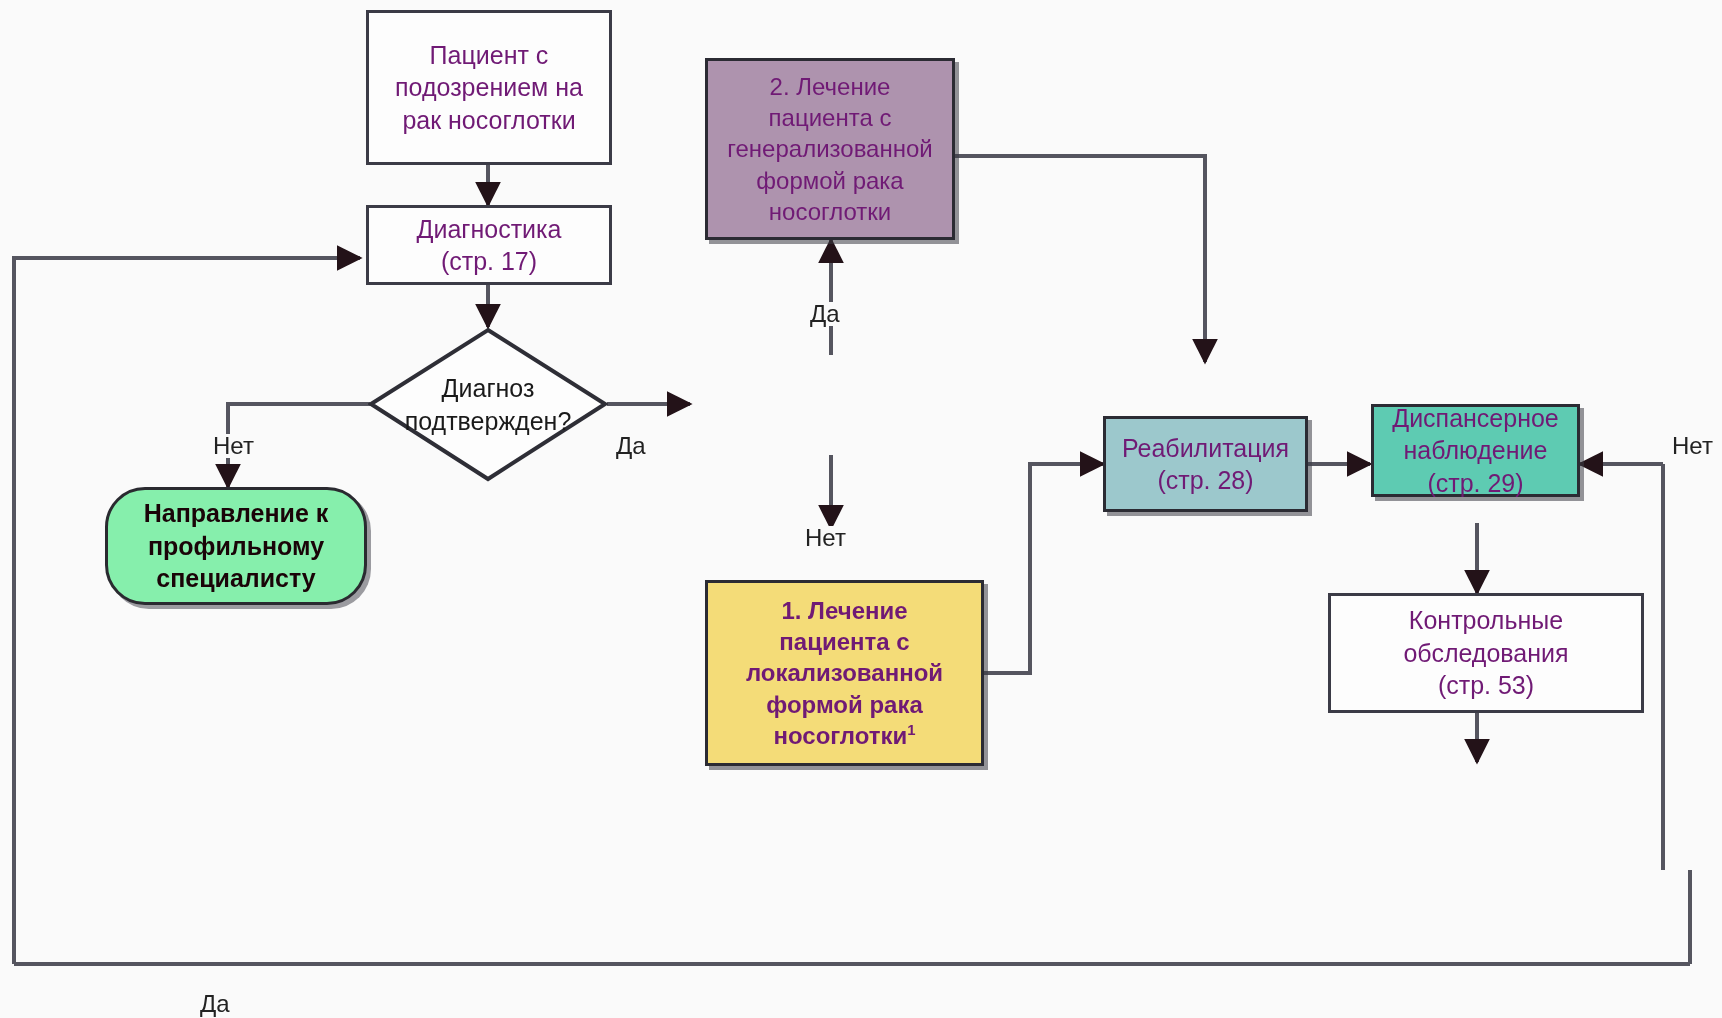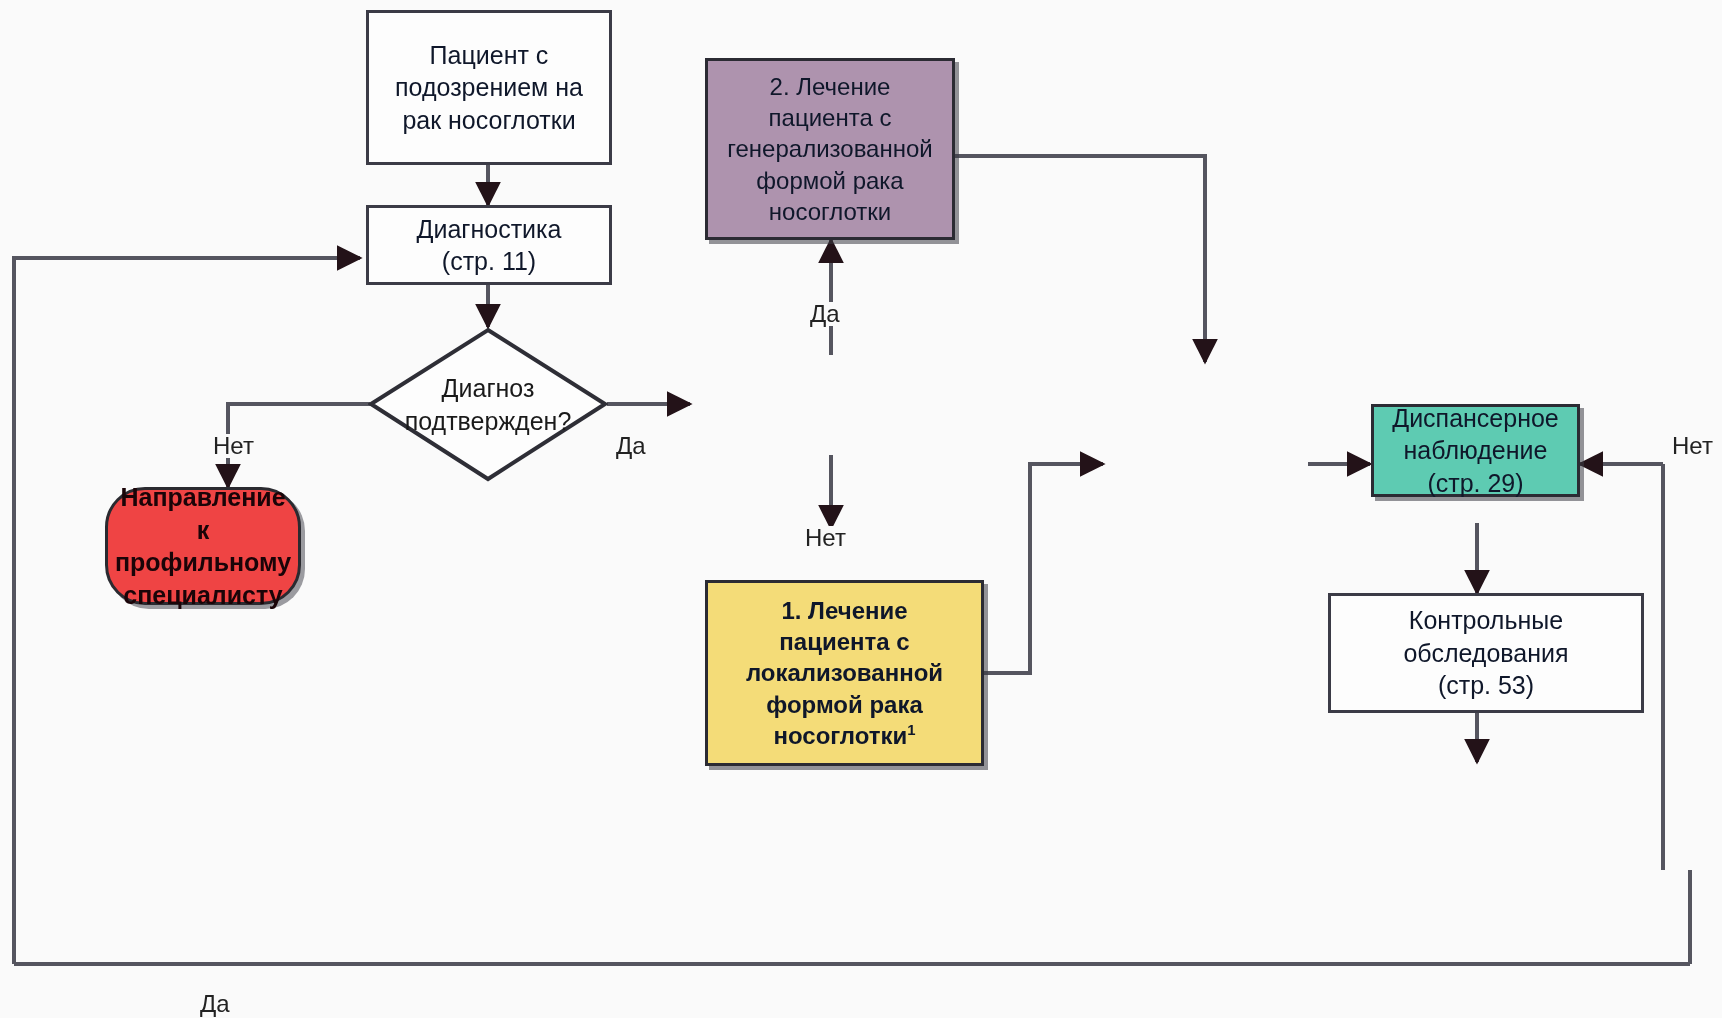--- a/index.html
+++ b/index.html
@@ -39,21 +39,21 @@
     z-index: 2;
   }
 
   .node {
     position: absolute;
     box-sizing: border-box;
     display: flex;
     align-items: center;
     justify-content: center;
     text-align: center;
-    color: #0f172a;
+    color: #701a75;
     line-height: 1.30;
   }
 
   .node .label {
     display: block;
     width: 100%;
     padding: 0 6px;
     box-sizing: border-box;
     white-space: pre-line;
   }
@@ -166,54 +166,58 @@
   <div id="nodes">
 
     <div class="node rect" style="left:366px; top:10px; width:246px; height:155px;">
       <span class="label">Пациент с
 подозрением на
 рак носоглотки</span>
     </div>
 
     <div class="node rect" style="left:366px; top:205px; width:246px; height:80px;">
       <span class="label">Диагностика
-(стр. 11)</span>
+(стр. 17)</span>
     </div>
 
     <div class="node rect shadowed" style="left:705px; top:58px; width:250px; height:182px; background:#ae93ae; border-color:#2b2b33; font-size:24px;text-align:center;">
       <span class="label">2. Лечение
 пациента с
 генерализованной
 формой рака
 носоглотки</span>
     </div>
 
     <div class="diamond-wrap" style="left:368px; top:327px; width:240px; height:155px;">
       <svg width="240" height="155" viewBox="0 0 240 155">
         <polygon points="120,3 237,77 120,152 3,77" fill="#fdfdfd" stroke="#2e2e36" stroke-width="4"></polygon>
       </svg>
       <span class="label" style="font-size:25px;">Диагноз
 подтвержден?</span>
     </div>
 
 
-    <div class="node rounded" style="left:105px; top:487px; width:196px; height:118px; background:#ef4444; color:#1a0408;">
+    <div class="node rounded" style="left:105px; top:487px; width:262px; height:118px; background:#86efac; color:#1a0408;">
       <span class="label">Направление к
 профильному
 специалисту</span>
     </div>
 
     <div class="node rect shadowed" style="left:705px; top:580px; width:279px; height:186px; background:#f4dc78; border-color:#2b2b33; font-size:24px; font-weight:600;">
       <span class="label"><span>1. Лечение
 пациента с
 локализованной
 формой рака
 носоглотки</span><span class="sup">1</span></span>
     </div>
 
+    <div class="node rect shadowed" style="left:1103px; top:416px; width:205px; height:96px; background:#9cc8cc; border-color:#2b2b33;">
+      <span class="label">Реабилитация
+(стр. 28)</span>
+    </div>
 
     <div class="node rect shadowed" style="left:1371px; top:404px; width:209px; height:93px; background:#5ecbb2; border-color:#2b2b33;">
       <span class="label">Диспансерное
 наблюдение
 (стр. 29)</span>
     </div>
 
     <div class="node rect" style="left:1328px; top:593px; width:316px; height:120px;">
       <span class="label">Контрольные
 обследования

